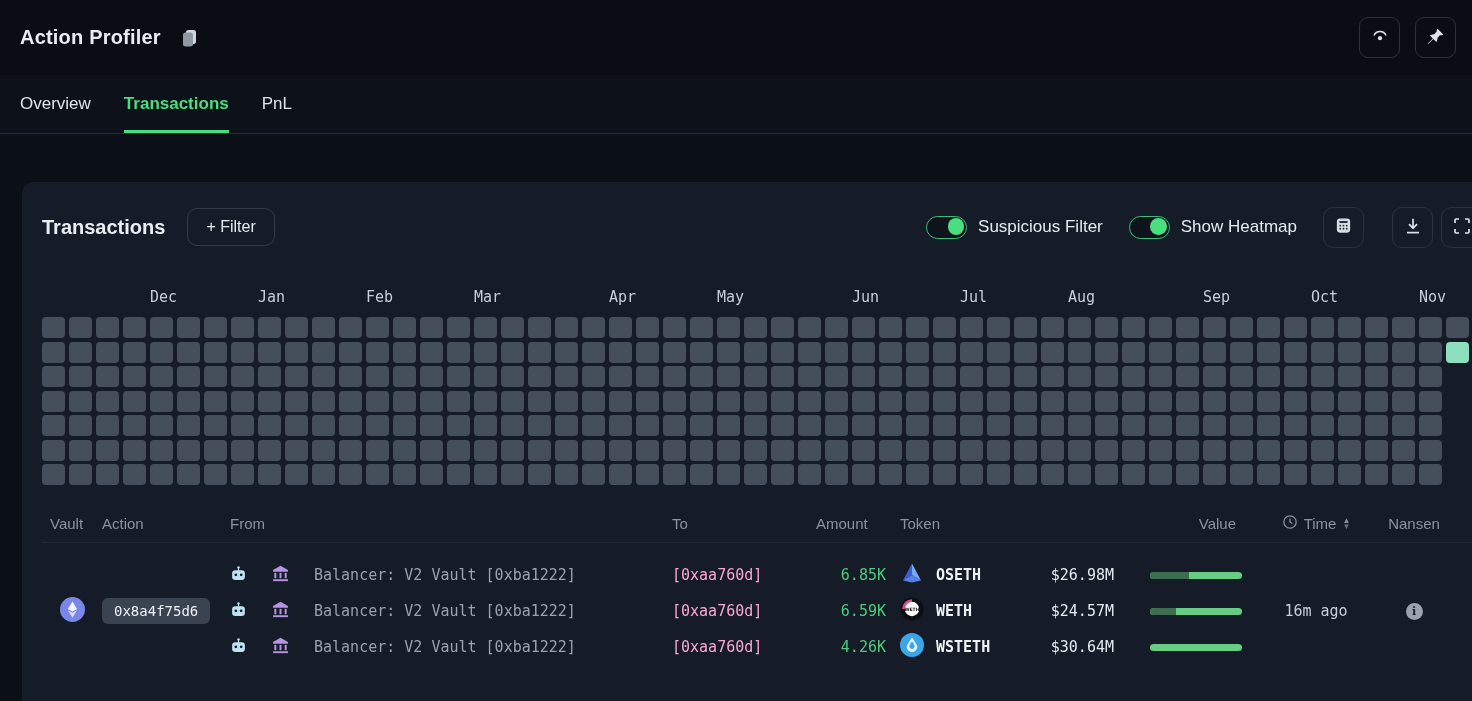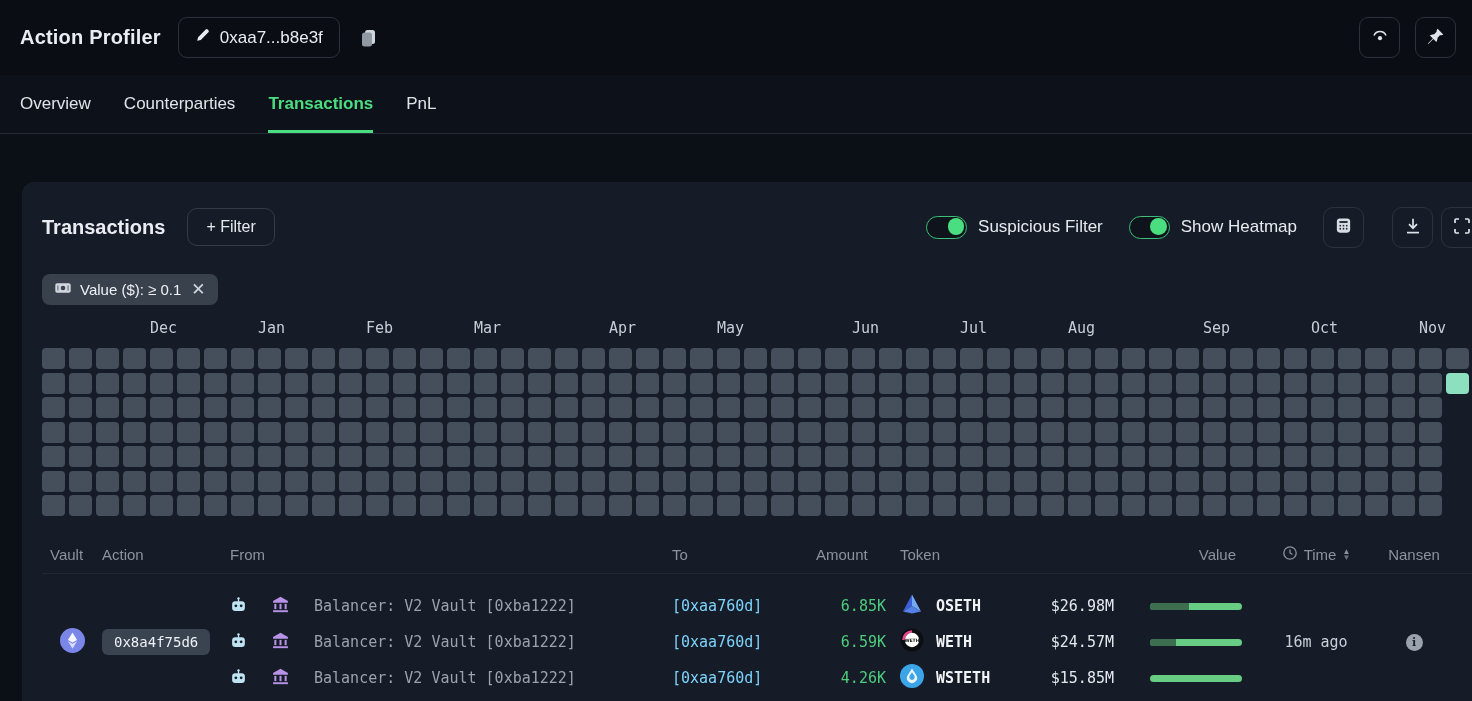--- a/index.html
+++ b/index.html
@@ -77,49 +77,41 @@
   .sort { display:flex; flex-direction:column; line-height:6px; font-size:8px; color:#6b7380; }
   .sort span:first-child { color:#8b939f; }
 
   .tx-group { grid-template-rows:repeat(3, 36px); padding-top:14px; align-items:center; }
   .cell-chain { grid-column:1; grid-row:1/4; display:flex; justify-content:center; align-items:center; }
   .cell-action { grid-column:2; grid-row:1/4; display:flex; align-items:center; }
   .badge { background:#3a4350; border-radius:6px; padding:5px 12px; font-family:"DejaVu Sans Mono", monospace;
     font-size:14px; color:#eef1f5; }
   .t-from { display:flex; align-items:center; gap:25px; font-family:"DejaVu Sans Mono", monospace;
     font-size:15px; color:#9aa2ae; }
-  .t-to { font-family:"DejaVu Sans Mono", monospace; font-size:15px; color:#7dd3fc; }
+  .t-to { font-family:"DejaVu Sans Mono", monospace; font-size:15px; color:#f9a8d4; }
   .t-amount { font-family:"DejaVu Sans Mono", monospace; font-size:15px; color:#4ecb7d; text-align:right; }
   .t-token { display:flex; align-items:center; gap:12px; padding-left:14px;
     font-family:"DejaVu Sans Mono", monospace; font-size:15px; font-weight:bold; color:#f0f3f6; }
   .t-value { font-family:"DejaVu Sans Mono", monospace; font-size:15px; color:#e4e8ee; text-align:right; }
   .t-bar { padding-left:36px; }
   .value-bar { width:92px; height:7px; border-radius:4px; overflow:hidden; display:flex; background:#67cd85; }
   .bar-dark { height:100%; background:#3c6e4f; }
   .cell-time { grid-column:9; grid-row:1/4; display:flex; justify-content:center; align-items:center;
     font-family:"DejaVu Sans Mono", monospace; font-size:15px; color:#c9cfd8; }
   .cell-details { grid-column:10; grid-row:1/4; display:flex; justify-content:center; align-items:center; }
   .info-dot { width:17px; height:17px; border-radius:50%; background:#9aa3ad; color:#1a2029;
     font-size:11px; font-weight:bold; display:flex; align-items:center; justify-content:center;
     font-family:"DejaVu Serif", serif; cursor:pointer; }
 </style>
 </head>
 <body>
 
 <div class="topbar">
   <div class="brand">Action Profiler</div>
 
-  <button class="tb-btn address-btn">
-    <span>
-      <svg width="16" height="16" viewBox="0 0 16 16">
-          <path d="M2.2 13.8l.9-3.6 7.6-7.6a1.4 1.4 0 0 1 2 0l.7.7a1.4 1.4 0 0 1 0 2l-7.6 7.6z" fill="#e8ecf1"></path>
-        </svg>
-    </span>
-    <span>0xaa7...b8e3f</span>
-  </button>
 
 
   <span class="copy-standalone">
     <svg width="20" height="22" viewBox="0 0 20 22">
         <rect x="7" y="3" width="10" height="14" rx="2.5" fill="#cfd6dd"></rect>
         <rect x="4" y="5.5" width="10" height="14" rx="2.5" fill="#8f98a3"></rect>
       </svg>
   </span>
 
   <div class="tb-right">
@@ -136,21 +128,20 @@
         <svg width="19" height="19" viewBox="0 0 20 20" fill="#dfe4ea">
           <path d="M12.2 1.8l6 6-1.1.5c-.8.3-1.6.4-2.4.4l-2.5 2.5c-.1 1.3-.3 2.4-.8 3.5l-.5 1.1-3.2-3.2L3 17.3l-.8 .6-.3-.3.6-.8 4.7-4.7L4 8.9l1.1-.5c1.1-.5 2.2-.7 3.5-.8l2.5-2.5c0-.8.1-1.6.4-2.4z"></path>
         </svg>
       </span>
     </button>
   </div>
 </div>
 
 <div class="tabbar">
   <div class="tab">Overview</div>
-  <div class="tab">Counterparties</div>
   <div class="tab active">Transactions</div>
   <div class="tab">PnL</div>
 </div>
 
 <div class="panel">
 
   <div class="panel-header">
     <div class="panel-title">Transactions</div>
     <button class="filter-btn">+ Filter</button>
 
@@ -199,32 +190,20 @@
               <path d="M13 3h2.8A1.2 1.2 0 0 1 17 4.2V7"></path>
               <path d="M17 13v2.8a1.2 1.2 0 0 1-1.2 1.2H13"></path>
               <path d="M7 17H4.2A1.2 1.2 0 0 1 3 15.8V13"></path>
             </svg>
         </span>
       </button>
     </div>
   </div>
 
   <div class="chip-row">
-    <div class="chip">
-      <span>
-        <svg width="18" height="18" viewBox="0 0 18 18">
-            <rect x="1.3" y="4.3" width="15.4" height="9.4" rx="1.8" fill="#cfd6dd"></rect>
-            <circle cx="9" cy="9" r="2.3" fill="#39414d"></circle>
-            <rect x="3.2" y="6.3" width="1.4" height="5.4" rx=".7" fill="#39414d" opacity=".55"></rect>
-            <rect x="13.4" y="6.3" width="1.4" height="5.4" rx=".7" fill="#39414d" opacity=".55"></rect>
-          </svg>
-      </span>
-      <span>Value ($): ≥ 0.1</span>
-      <span class="x">✕</span>
-    </div>
   </div>
 
   <div class="heatmap">
     <div class="hm-months" id="hm-months">
         <span class="hm-month" style="left: 108px;">Dec</span>
         <span class="hm-month" style="left: 216px;">Jan</span>
         <span class="hm-month" style="left: 324px;">Feb</span>
         <span class="hm-month" style="left: 432px;">Mar</span>
         <span class="hm-month" style="left: 567px;">Apr</span>
         <span class="hm-month" style="left: 675px;">May</span>
@@ -733,21 +712,21 @@
       <div class="t-to" style="grid-row:3">[0xaa760d]</div>
       <div class="t-amount" style="grid-row:3">4.26K</div>
       <div class="t-token" style="grid-row:3">
         <span><svg width="24" height="24" viewBox="0 0 24 24">
               <circle cx="12" cy="12" r="12" fill="#3ca5e8"></circle>
               <path d="M12 4.6l4.3 6.6a5.1 5.1 0 1 1-8.6 0z" fill="#eaf6fd"></path>
               <path d="M12 8.2l2.3 3.5a2.7 2.7 0 1 1-4.6 0z" fill="#3ca5e8"></path>
             </svg></span>
         <span>WSTETH</span>
       </div>
-      <div class="t-value" style="grid-row:3">$15.85M</div>
+      <div class="t-value" style="grid-row:3">$30.64M</div>
       <div class="t-bar" style="grid-row:3">
         <div class="value-bar">
             <div class="bar-dark" style="width: 0%;"></div>
           </div>
       </div>
 
       <div class="cell-time">16m ago</div>
       <div class="cell-details">
         <span class="info-dot">i</span>
       </div>

